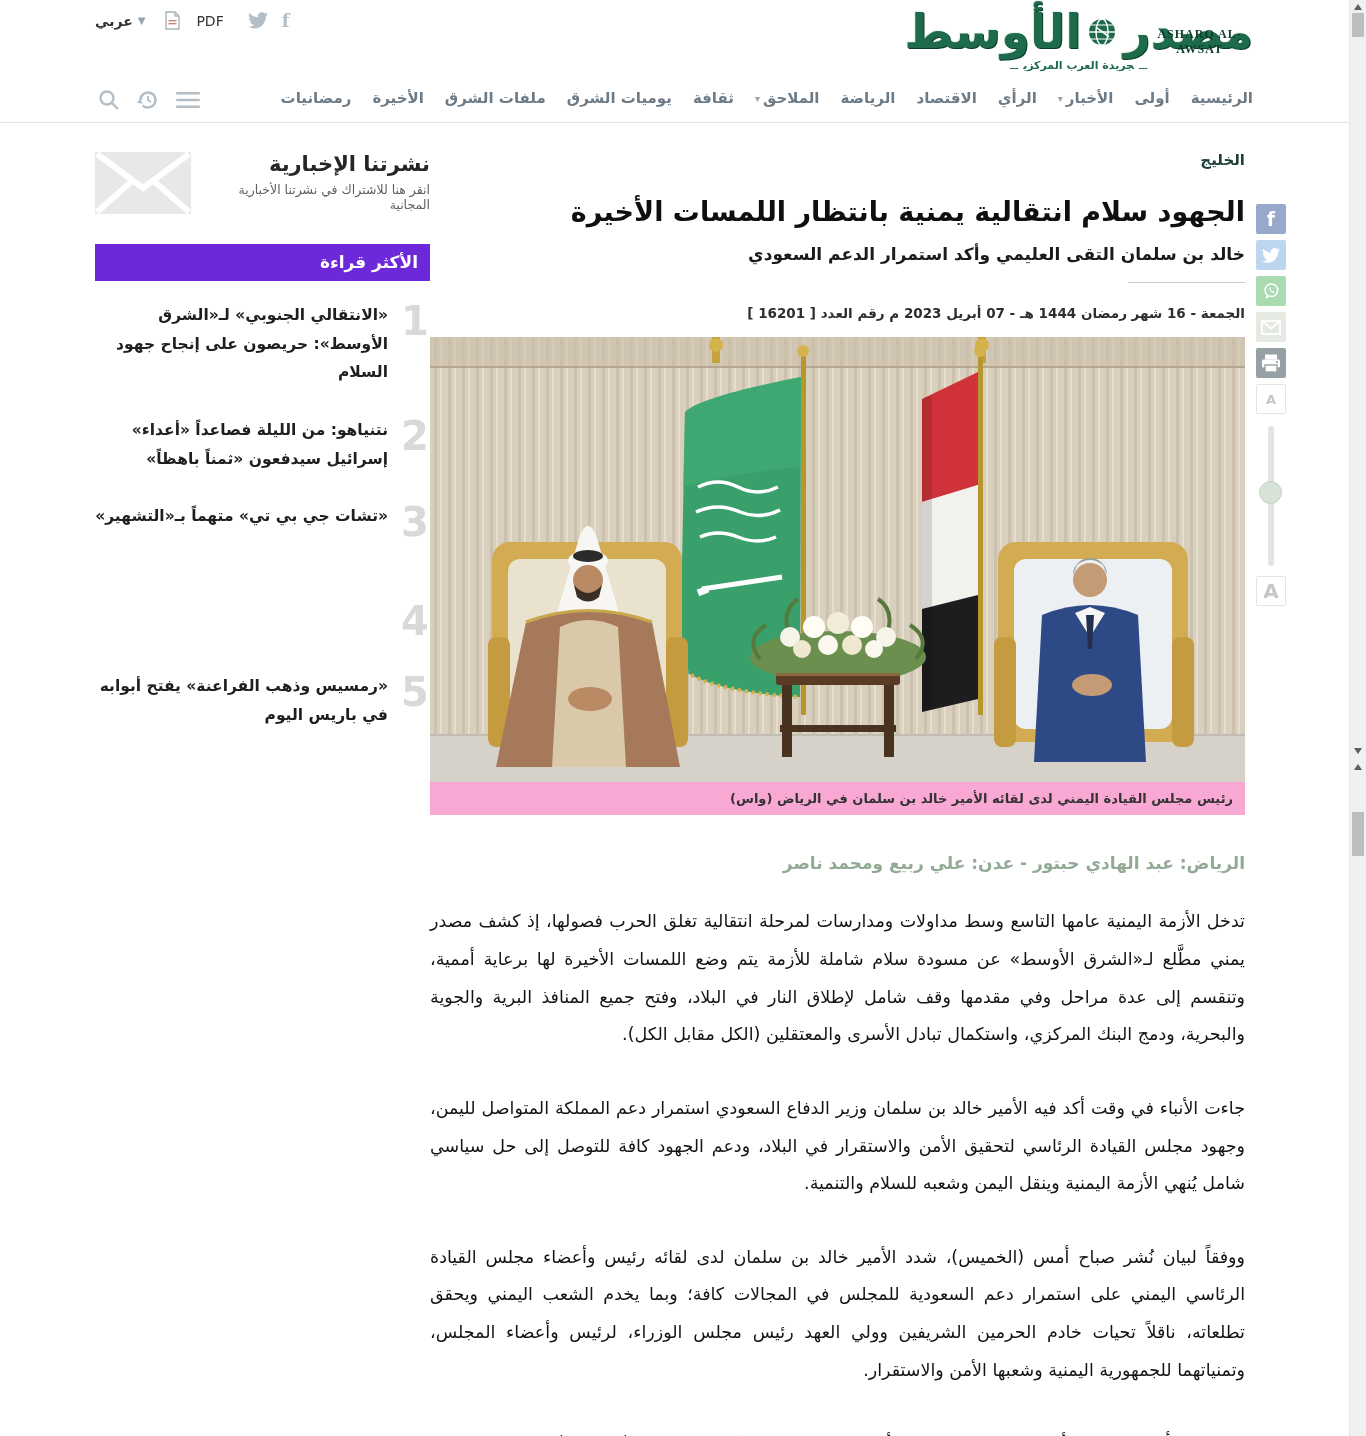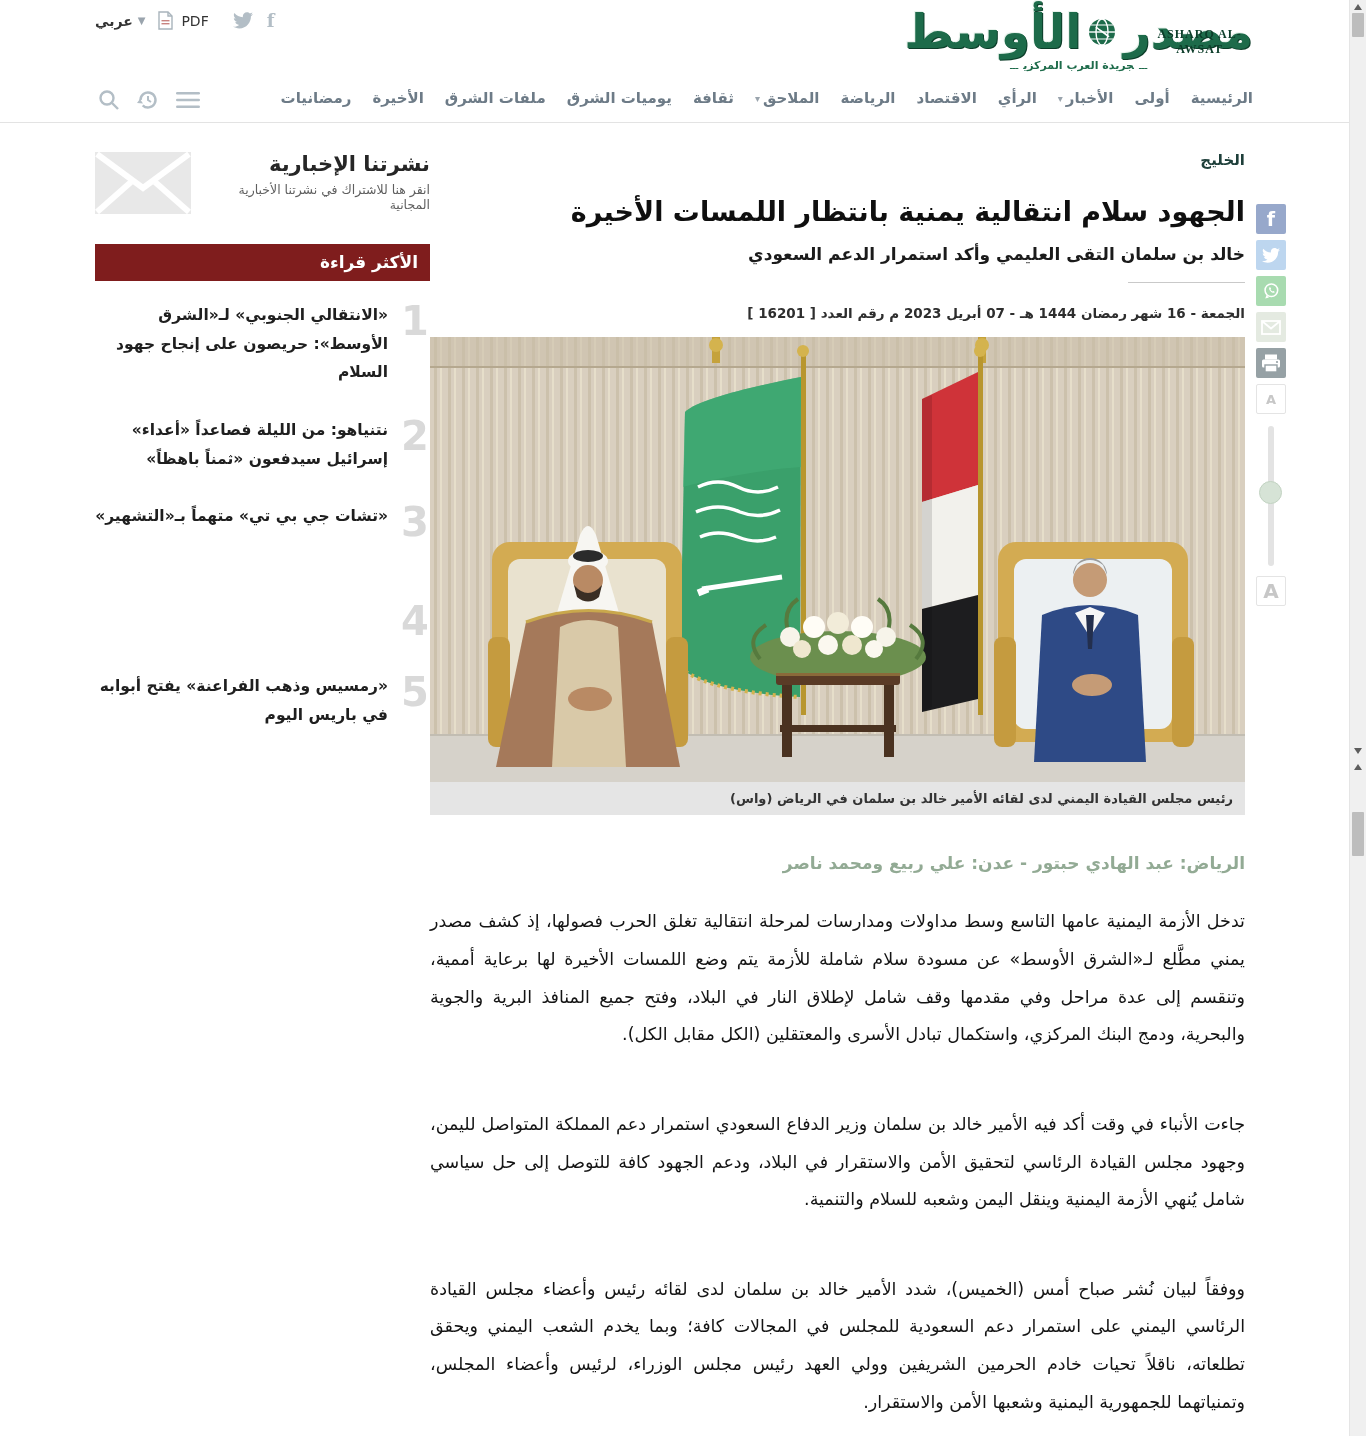--- a/index.html
+++ b/index.html
@@ -5,21 +5,21 @@
   * { margin:0; padding:0; box-sizing:border-box; }
   html,body { width:1366px; height:1436px; background:#fff; overflow:hidden;
     font-family:"DejaVu Sans","Liberation Sans",sans-serif; }
   body { position:relative; }
 
   
   .topbar { position:absolute; top:0; left:0; width:1349px; height:80px; background:#fff; }
   .top-controls { position:absolute; left:95px; top:10px; display:flex; align-items:center; gap:10px; direction:ltr; }
   .lang-label { font-size:14px; font-weight:bold; color:#333; }
   .caret { color:#9aa4ad; font-size:10px; }
-  .pdf-wrap { display:flex; align-items:center; gap:8px; margin-left:3px; }
+  .pdf-wrap { display:flex; align-items:center; gap:16px; margin-left:10px; }
   .pdf-label { font-size:14px; color:#333; }
   .top-social { display:flex; gap:14px; margin-left:14px; align-items:center; }
 
   
   .logo { position:absolute; right:96px; top:4px; text-align:center; direction:rtl; }
   .logo-main { display:flex; direction:rtl; align-items:center; gap:6px; justify-content:flex-start; position:relative; }
   .logo-word { font-size:47px; font-weight:bold; color:#1d6b4a;
     text-shadow:1px 1px 0 #0c3d29, -1px -1px 0 #e8f2ec; letter-spacing:-1px; }
   .logo-latin { position:absolute; bottom:2px; left:242px; font-size:12px; letter-spacing:1px; color:#0c3d29; font-weight:bold; direction:ltr;font-family:Liberation Serif, serif; }
   .logo-tagline { margin-top:0px; font-size:11px; color:#1d6b4a; font-weight:bold; }
@@ -30,39 +30,39 @@
   .nav-items { position:absolute; right:96px; top:9px; display:flex; direction:rtl; gap:21px; }
   .nav-item { font-size:15px; font-weight:bold; color:#6d7b87; white-space:nowrap; cursor:pointer; display:flex; align-items:center; gap:3px; }
   .nav-icons { position:absolute; left:97px; top:8px; display:flex; gap:15px; align-items:center; }
 
   
   .sidebar { position:absolute; left:95px; top:152px; width:335px; direction:rtl; }
   .newsletter { display:flex; direction:rtl; gap:18px; align-items:flex-start; cursor:pointer; }
   .nl-text { flex:1; text-align:right; }
   .nl-title { font-size:21px; font-weight:bold; color:#262626; }
   .nl-sub { font-size:12.5px; color:#5f5f5f; margin-top:6px; }
-  .mostread-header { margin-top:30px; background:#7f1d1d; color:#fff; font-size:17px; font-weight:bold;
+  .mostread-header { margin-top:30px; background:#6d28d9; color:#fff; font-size:17px; font-weight:bold;
     text-align:right; padding:8px 12px 9px; }
   .mr-list { margin-top:18px; }
   .mr-item { display:flex; direction:rtl; gap:12px; margin-bottom:27px; cursor:pointer; }
   .mr-rank { font-size:40px; line-height:1.1; font-weight:bold; color:#d9d9d9; width:30px; text-align:center; flex:none; }
   .mr-title { font-size:15.5px; font-weight:bold; color:#1f1f1f; line-height:1.85; text-align:right; padding-top:2px; }
   .mr-item:nth-child(3) { margin-bottom:55px; }
 
   
   .main { position:absolute; left:430px; top:150px; width:815px; direction:rtl; text-align:right; }
   .category { font-size:15px; font-weight:bold; color:#1e3f3a; cursor:pointer; display:inline-block; }
   .headline { margin-top:25px; font-size:27px; font-weight:bold; color:#0f0f0f; line-height:1.35; }
   .subhead { margin-top:14px; font-size:17px; font-weight:bold; color:#1b1b1b; }
   .sep-line { margin-top:18px; width:117px; height:1px; background:#c9c9c9; }
   .dateline { margin-top:22px; font-size:13.5px; font-weight:bold; color:#2e2e2e; }
   .photo { margin-top:16px; width:815px; height:445px; display:block; }
-  .caption { background:#e5e5e5; font-size:13px; font-weight:bold; color:#333; padding:9px 12px; }
+  .caption { background:#f9a8d4; font-size:13px; font-weight:bold; color:#333; padding:9px 12px; }
   .byline { margin-top:38px; font-size:17px; font-weight:bold; color:#92aa94; }
-  .para { margin-top:52px; font-size:17.5px; color:#141414; line-height:2.15; text-align:justify; }
+  .para { margin-top:36px; font-size:17.5px; color:#141414; line-height:2.15; text-align:justify; }
   .para:first-of-type { margin-top:30px; }
 
   
   .share-col { position:absolute; left:1256px; top:204px; width:30px; }
   .share-btn { width:30px; height:30px; margin-bottom:6px; border-radius:2px; display:flex;
     align-items:center; justify-content:center; cursor:pointer; }
   .sb-fb { background:#97a8cb; } .sb-tw { background:#bdd6ef; } .sb-wa { background:#a8dbb0; }
   .sb-mail { background:#e4eae1; } .sb-print { background:#96a1a5; }
   .sb-fb span { color:#fff; font-weight:bold; font-size:19px; line-height:1; }
   .font-btn { width:30px; height:30px; background:#fff; border:1px solid #e4e4e4; border-radius:2px;

